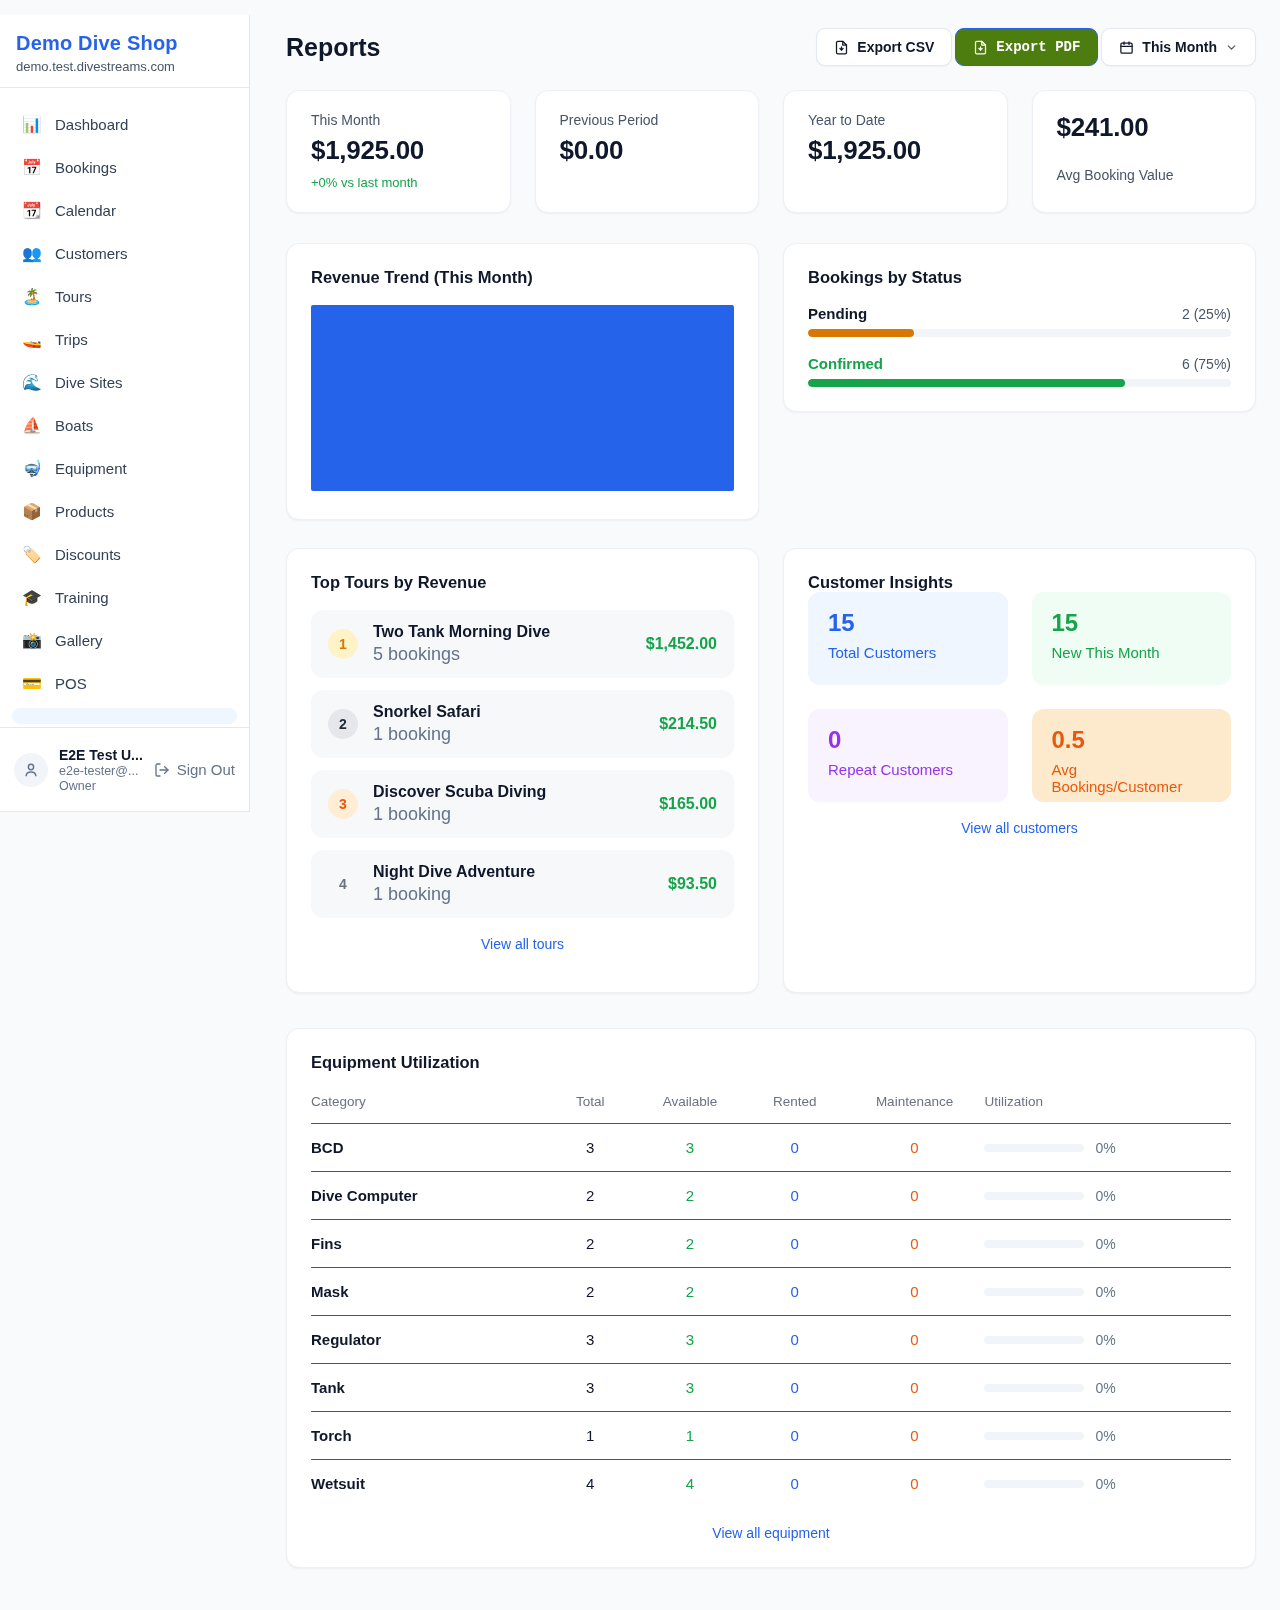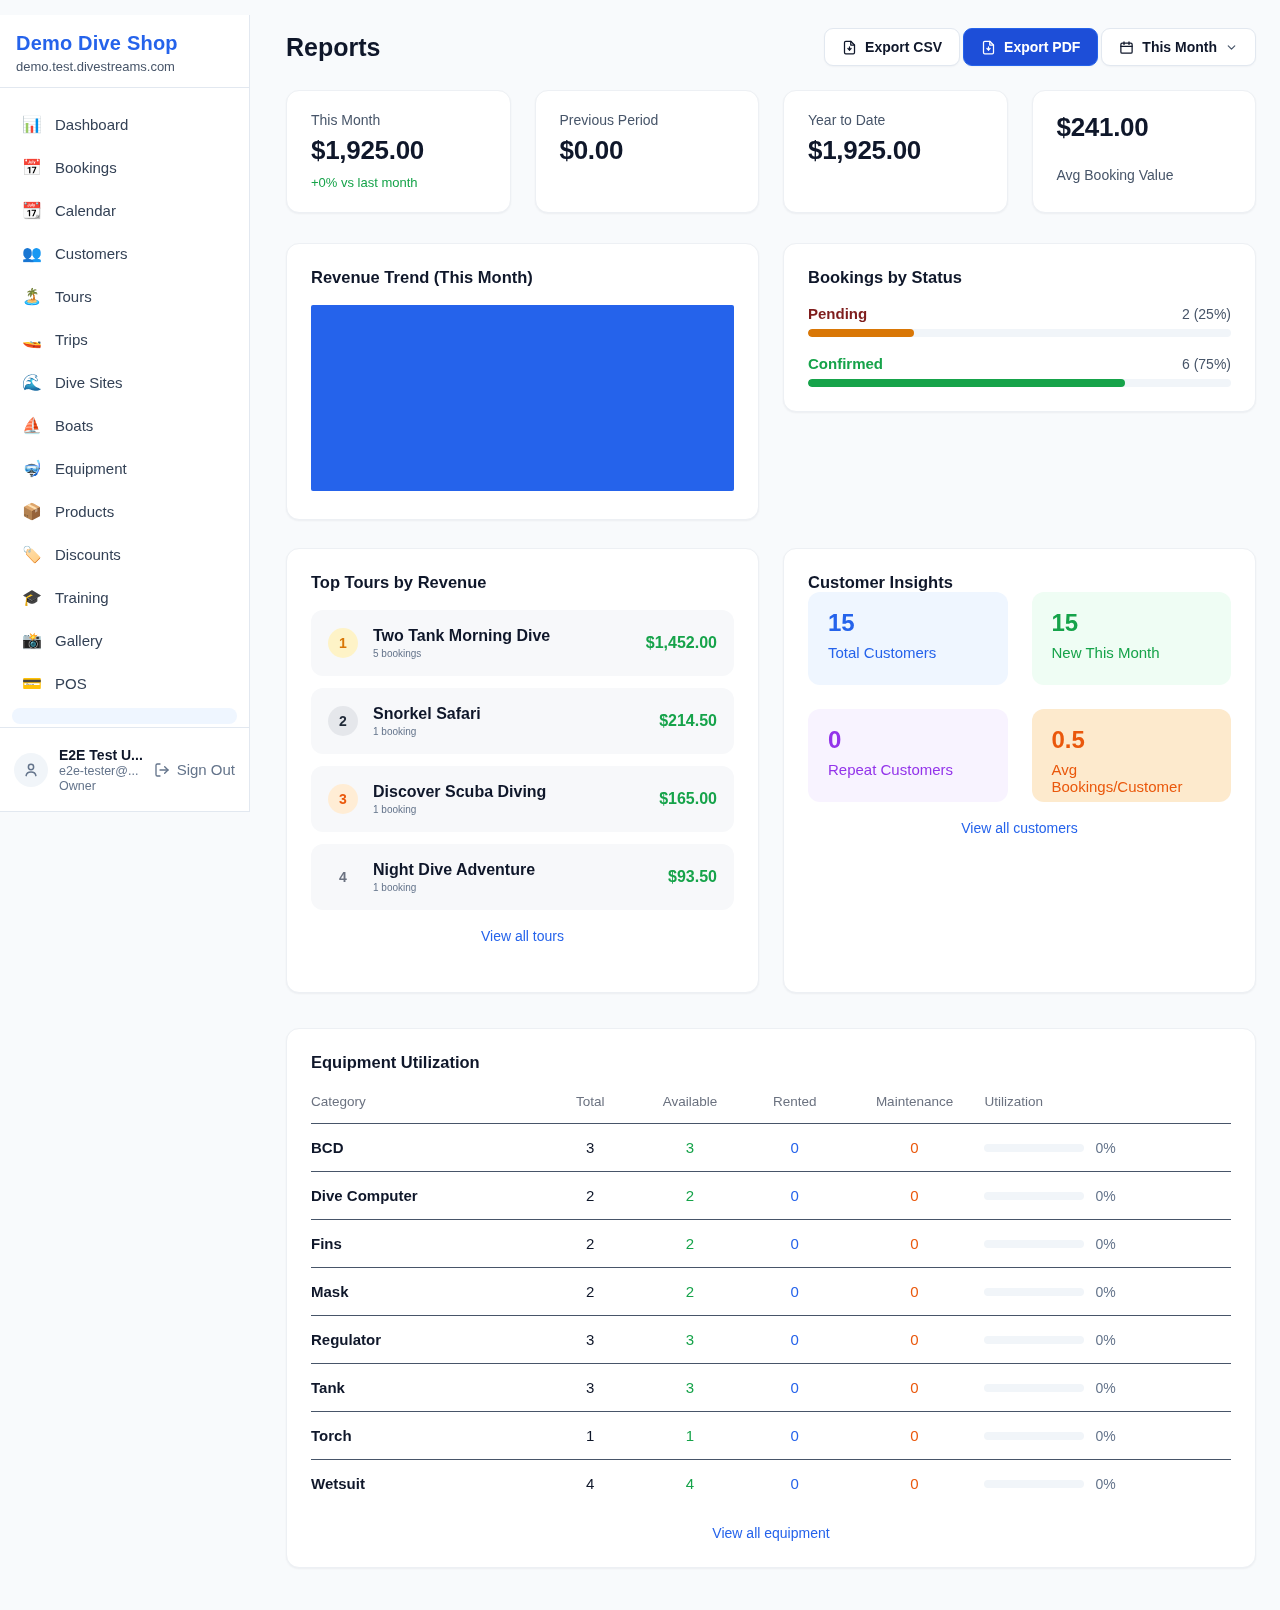--- a/index.html
+++ b/index.html
@@ -44,21 +44,21 @@
   .main { position:absolute; left:256px; top:0; width:1030px; padding:28px 30px 0; }
   .page-header { display:flex; align-items:center; margin-bottom:24px; }
   .page-title { font-size:25px; font-weight:800; color:#0f172a; }
   .header-actions { margin-left:auto; display:flex; gap:3px; }
   .btn {
     display:flex; align-items:center; gap:8px; height:38px; padding:0 17px;
     border-radius:9px; font-size:14px; font-weight:600; cursor:pointer;
     background:#fff; border:1px solid #e2e8f0; color:#0f172a;
     box-shadow:0 1px 2px rgba(15,23,42,.04);
   }
-  .btn-primary { background:#1d4ed8; border-color:#2563eb; color:#fff; }
+  .btn-primary { background:#4d7c0f; border-color:#2563eb; color:#fff;font-family:Liberation Mono, monospace; }
   .btn svg { flex:0 0 auto; }
   
   .card {
     background:#fff; border:1px solid #edf0f4; border-radius:13px;
     box-shadow:0 1px 2px rgba(15,23,42,.05);
   }
   .stats-row { display:grid; grid-template-columns:repeat(4,1fr); gap:24px; margin-bottom:30px; }
   .stat-card { padding:21px 24px; height:123px; }
   .stat-label { font-size:14px; color:#475569; }
   .stat-value { font-size:26px; font-weight:800; color:#0f172a; margin-top:7px; letter-spacing:-.3px; }
@@ -66,21 +66,21 @@
   .stat-card.reverse .stat-value { margin-top:0; }
   .stat-card.reverse .stat-label { margin-top:24px; }
   .charts-row { display:grid; grid-template-columns:1fr 1fr; gap:24px; align-items:start; margin-bottom:28px; }
   .card-title { font-size:16.5px; font-weight:700; color:#0f172a; }
   .revenue-card { padding:24px; height:277px; }
   .revenue-chart { margin-top:18px; height:186px; background:#2563eb; border-radius:2px; }
   .status-card { padding:24px; }
   .status-row { margin-top:18px; }
   .status-line { display:flex; align-items:center; justify-content:space-between; margin-bottom:7px; }
   .status-label { font-size:15px; font-weight:700; }
-  .status-label.pending { color:#7f1d1d;text-align:right; }
+  .status-label.pending { color:#0f172a;text-align:right; }
   .status-label.confirmed { color:#16a34a; }
   .status-value { font-size:14px; color:#475569; }
   .bar-track { height:8px; border-radius:5px; background:#f1f5f9; overflow:hidden; }
   .bar-fill { height:100%; border-radius:5px; }
   .bar-fill.pending { background:#d97706; }
   .bar-fill.confirmed { background:#16a34a; }
   .mid-row { display:grid; grid-template-columns:1fr 1fr; gap:24px; margin-bottom:35px; }
   .mid-row .card { min-height:445px; padding:24px; }
   .tour-list { margin-top:18px; }
   .tour-item {
@@ -89,21 +89,21 @@
   }
   .rank-badge {
     width:30px; height:30px; border-radius:50%; flex:0 0 30px;
     display:flex; align-items:center; justify-content:center; font-size:14px; font-weight:600;
   }
   .rank-1 { background:#fef3c7; color:#d97706; }
   .rank-2 { background:#e5e7eb; color:#1f2937; }
   .rank-3 { background:#ffedd5; color:#ea580c; }
   .rank-4 { background:transparent; color:#6b7280; }
   .tour-name { font-size:16px; font-weight:600; color:#0f172a; }
-  .tour-bookings { font-size:10px; color:#64748b; margin-top:3px; }
+  .tour-bookings { font-size:18px; color:#64748b; margin-top:3px; }
   .tour-revenue { margin-left:auto; font-size:16px; font-weight:700; color:#16a34a; }
   .view-link { display:block; text-align:center; font-size:14px; color:#2563eb; margin-top:18px;
     cursor:pointer; text-decoration:none; }
   .insight-grid { display:grid; grid-template-columns:1fr 1fr; gap:24px; margin-top:0; }
   .insight-tile { border-radius:12px; padding:17px 20px; height:93px; }
   .insight-value { font-size:24px; font-weight:800; }
   .insight-label { font-size:15px; margin-top:7px; }
   .tile-blue { background:#eff6ff; } .tile-blue .insight-value, .tile-blue .insight-label { color:#2563eb; }
   .tile-green { background:#effdf4; } .tile-green .insight-value, .tile-green .insight-label { color:#16a34a; }
   .tile-purple { background:#f8f3ff; } .tile-purple .insight-value, .tile-purple .insight-label { color:#9333ea; }

